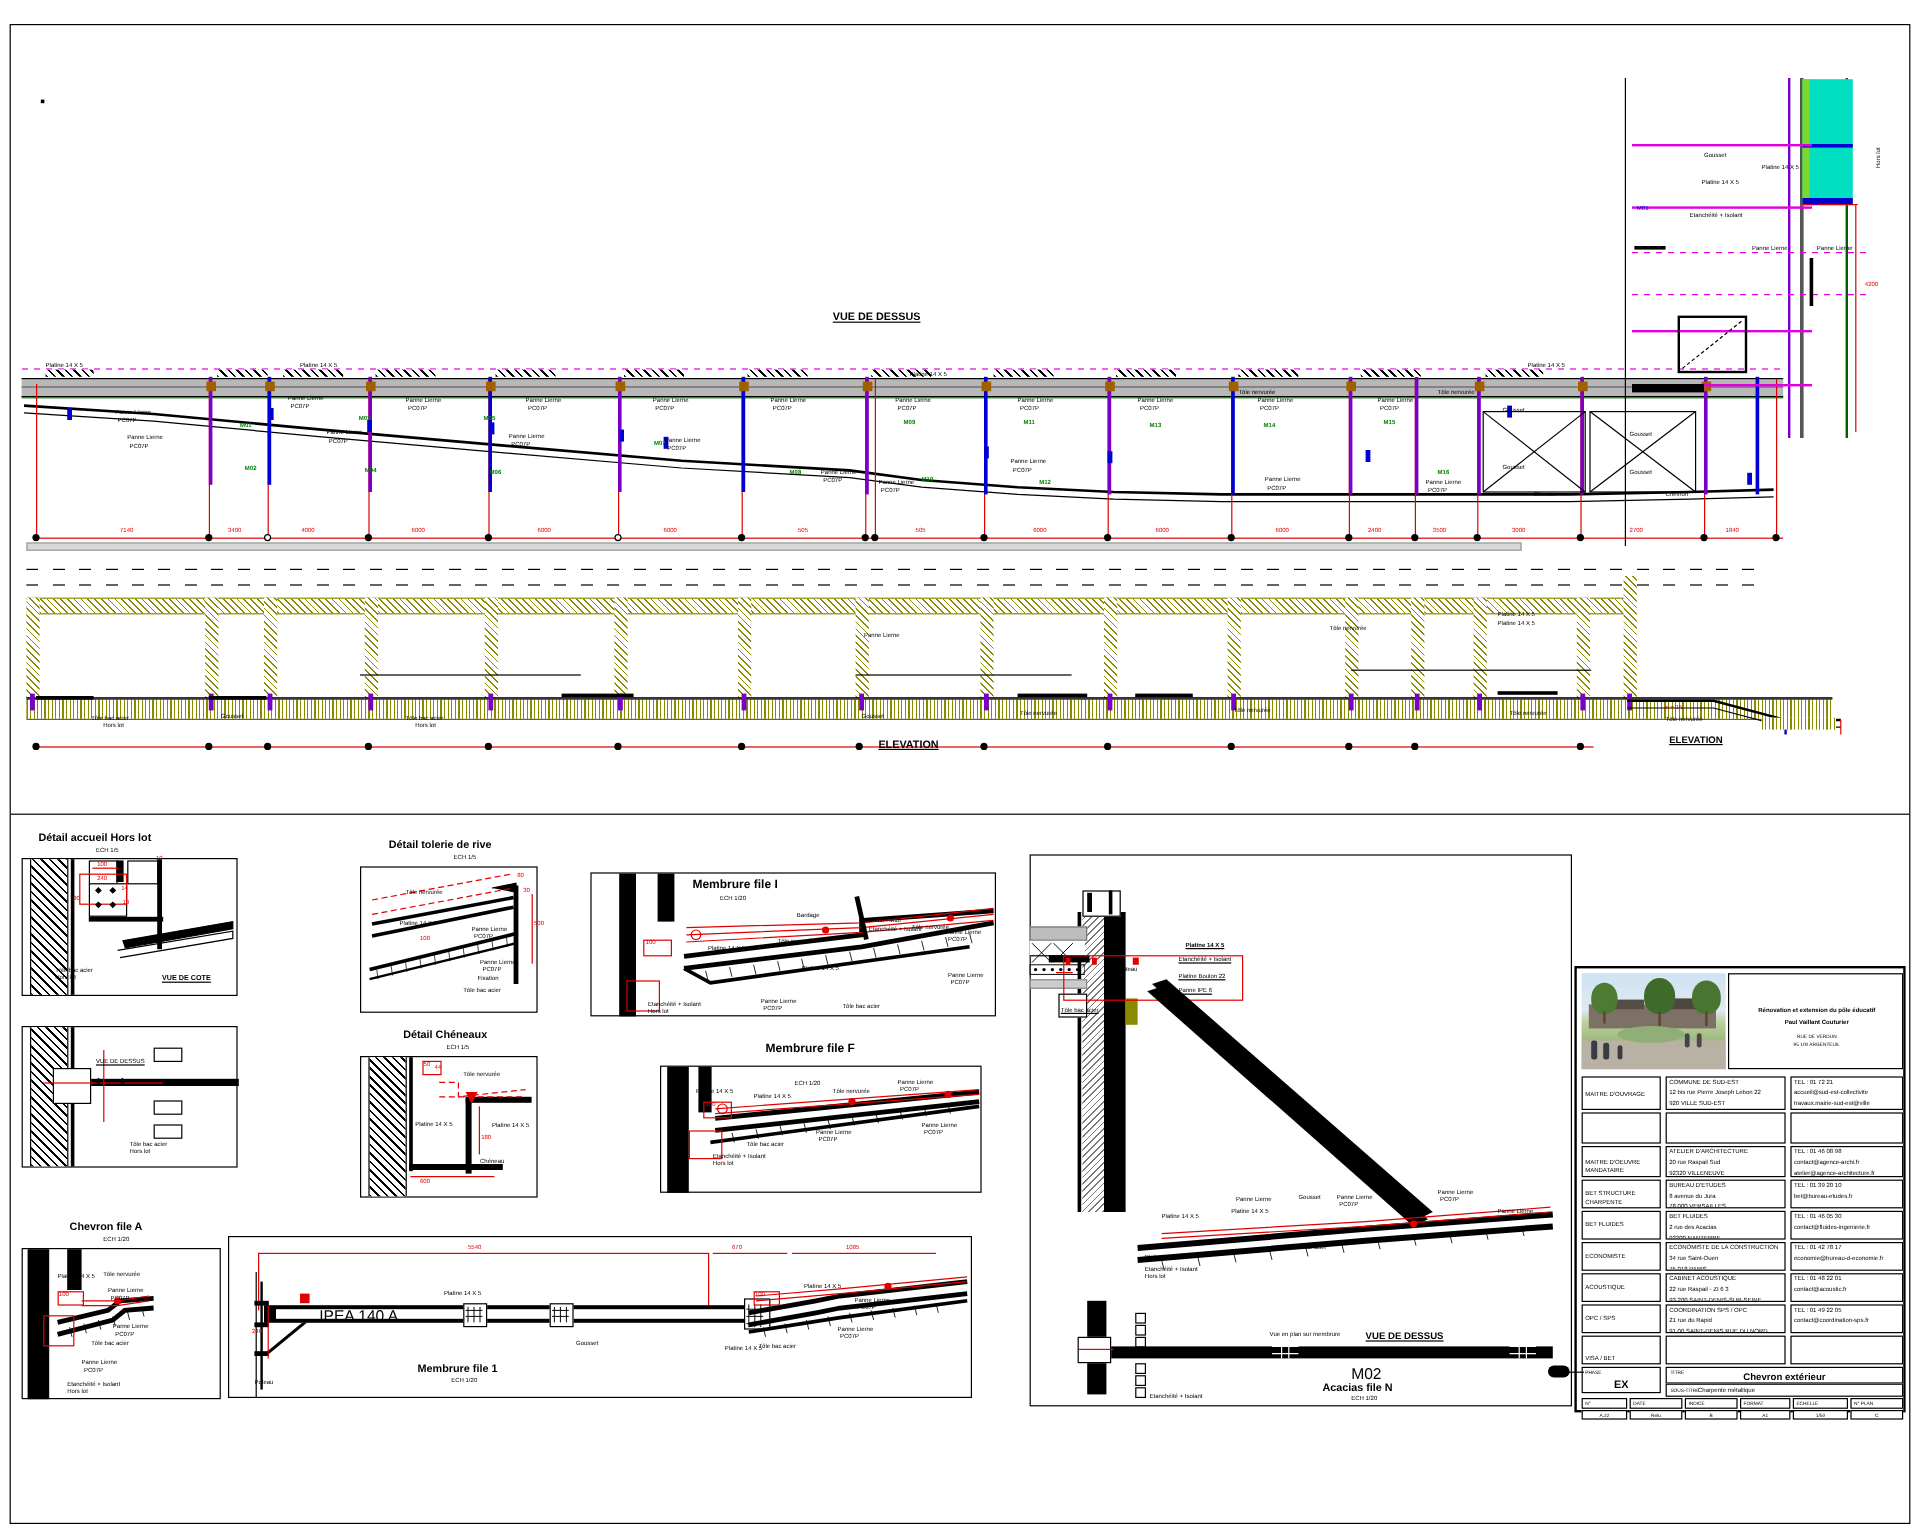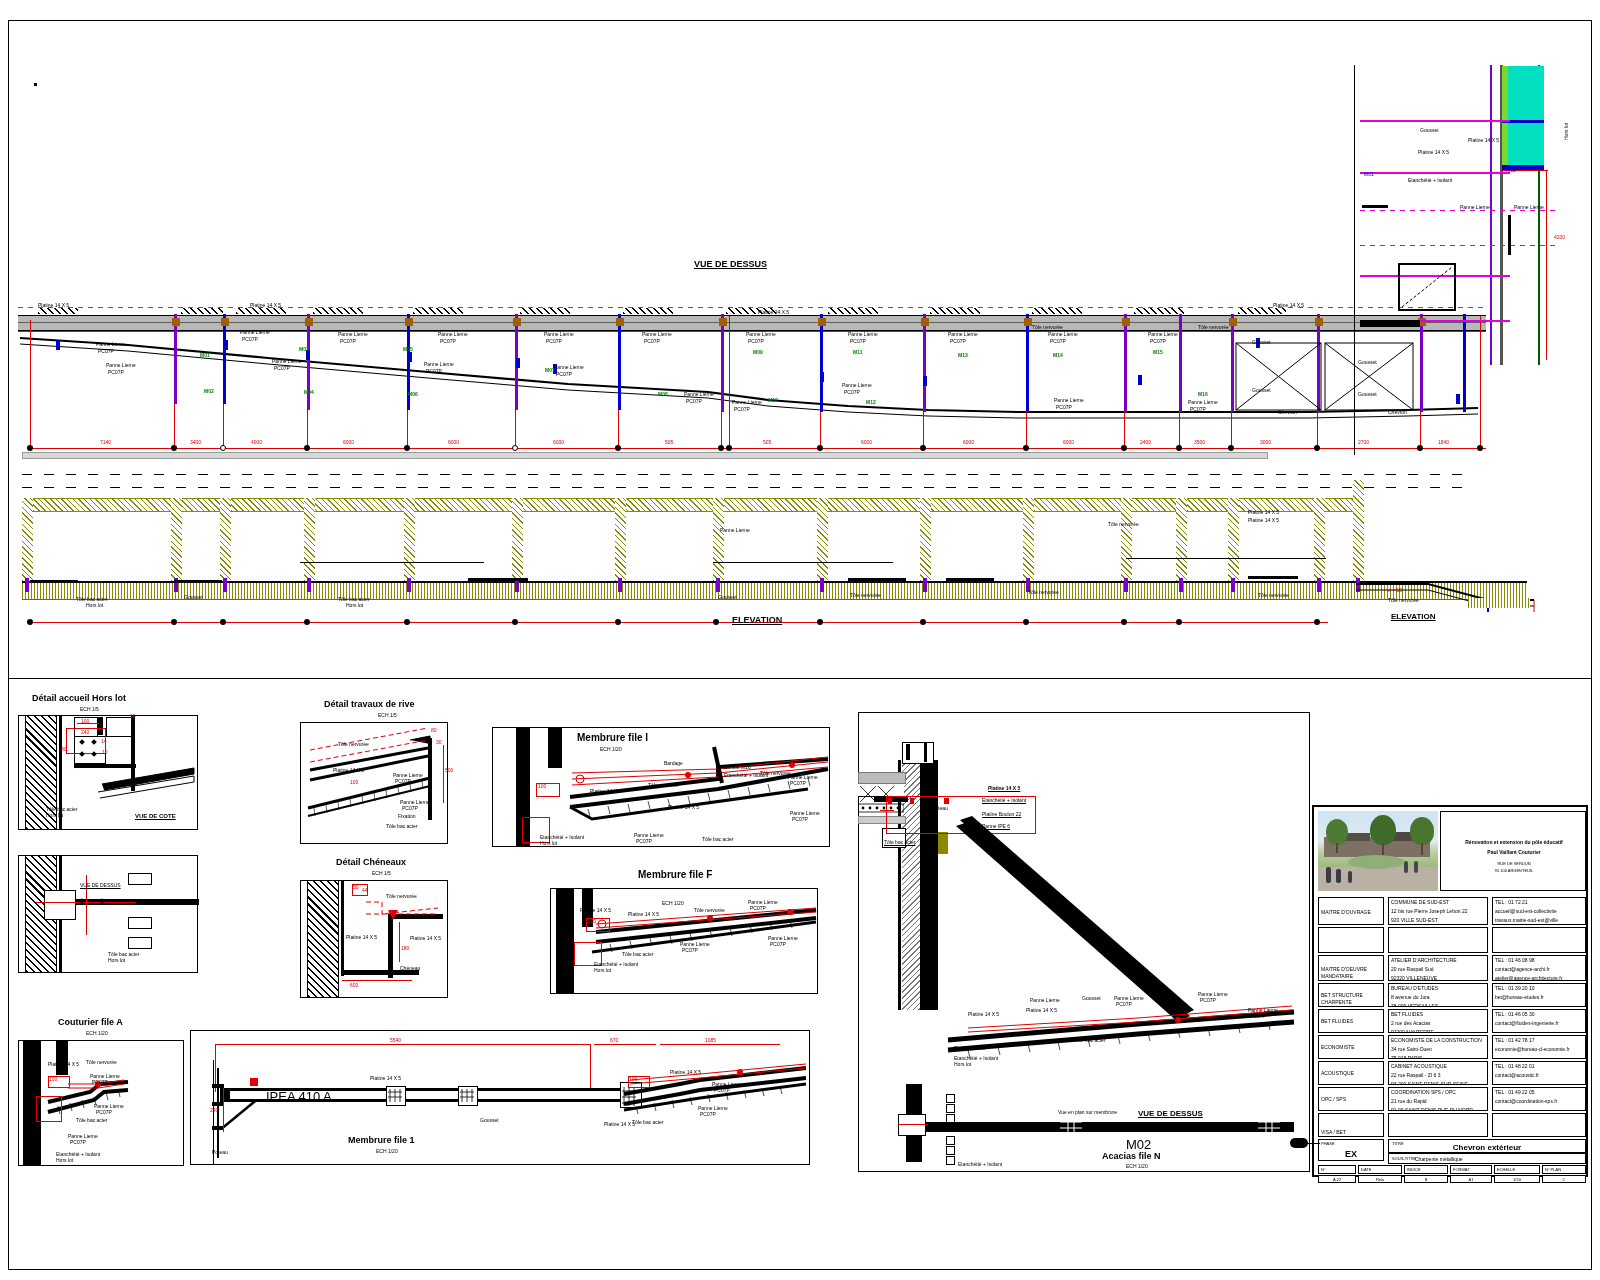--- a/index.html
+++ b/index.html
@@ -515,21 +515,21 @@
     <div class="lineH red" style="left:18px;top:47px;width:100px;"></div>
     <div class="lineV red" style="left:68px;top:20px;height:60px;"></div>
     <div class="abs" style="left:62px;top:44px;width:4px;height:4px;background:#000;transform:rotate(45deg);"></div>
     <div class="abs" style="left:82px;top:44px;width:4px;height:4px;background:#000;transform:rotate(45deg);"></div>
     <div class="txt t5 ul" style="left:62px;top:28px;">VUE DE DESSUS</div>
     <div class="txt t5" style="left:90px;top:97px;">Tôle bac acier</div>
     <div class="txt t5" style="left:90px;top:103px;">Hors lot</div>
   </div>
 
   <div class="abs" style="left:300px;top:700px;width:250px;height:145px;">
-    <div class="txt t9 bold" style="left:24px;top:0px;">Détail travaux de rive</div>
+    <div class="txt t9 bold" style="left:24px;top:0px;">Détail tolerie de rive</div>
     <div class="txt t5" style="left:78px;top:13px;">ECH 1/5</div>
     <div class="frame" style="left:0px;top:22px;width:148px;height:122px;"></div>
     <svg class="abs" style="left:0px;top:22px;width:148px;height:122px;">
       <polyline points="10,48 128,26" fill="none" stroke="#000" stroke-width="3"></polyline>
       <polyline points="10,58 128,34" fill="none" stroke="#000" stroke-width="3"></polyline>
       <polyline points="8,86 130,56" fill="none" stroke="#000" stroke-width="3"></polyline>
       <polyline points="8,94 130,64" fill="none" stroke="#000" stroke-width="2"></polyline>
       <line x1="130" y1="16" x2="130" y2="98" stroke="#000" stroke-width="4"></line>
       <polyline points="110,18 130,14 130,22" fill="#000" stroke="#000"></polyline>
 
@@ -683,21 +683,21 @@
     <div class="txt t5" style="left:218px;top:66px;">Panne Lierne</div>
     <div class="txt t5" style="left:220px;top:72px;">PC07P</div>
     <div class="txt t5" style="left:130px;top:72px;">Panne Lierne</div>
     <div class="txt t5" style="left:132px;top:78px;">PC07P</div>
     <div class="txt t5" style="left:72px;top:82px;">Tôle bac acier</div>
     <div class="txt t5" style="left:44px;top:92px;">Etanchéité + Isolant</div>
     <div class="txt t5" style="left:44px;top:98px;">Hors lot</div>
   </div>
 
   <div class="abs" style="left:18px;top:1018px;width:180px;height:150px;">
-    <div class="txt t9 bold" style="left:40px;top:0px;">Couturier file A</div>
+    <div class="txt t9 bold" style="left:40px;top:0px;">Chevron file A</div>
     <div class="txt t5" style="left:68px;top:13px;">ECH 1/20</div>
     <div class="frame" style="left:0px;top:22px;width:166px;height:126px;"></div>
     <div class="abs" style="left:5px;top:23px;width:18px;height:125px;background:#000;"></div>
     <div class="abs" style="left:38px;top:23px;width:12px;height:34px;background:#000;"></div>
     <svg class="abs" style="left:0px;top:22px;width:166px;height:126px;">
       <polyline points="30,62 72,52 82,44 110,42" fill="none" stroke="#000" stroke-width="4"></polyline>
       <polyline points="30,72 76,60 86,52 110,50" fill="none" stroke="#000" stroke-width="4"></polyline>
       <polyline points="50,44 80,44 106,40" fill="none" stroke="#e00000" stroke-width="1"></polyline>
       <polyline points="50,48 80,48 106,44" fill="none" stroke="#e00000" stroke-width="1"></polyline>
       <g stroke="#000" stroke-width="0.7">
@@ -736,21 +736,21 @@
     <div class="lineH red" style="left:404px;top:14px;width:62px;"></div>
     <div class="txt t5 redtxt" style="left:420px;top:8px;">670</div>
     <div class="lineH red" style="left:470px;top:14px;width:120px;"></div>
     <div class="txt t5 redtxt" style="left:515px;top:8px;">1085</div>
 
     <div class="abs" style="left:30px;top:58px;width:410px;height:14px;background:#000;"></div>
     <div class="abs" style="left:30px;top:58px;width:410px;height:14px;background:#000;"></div>
     <div class="abs" style="left:40px;top:60px;width:390px;height:10px;background:#fff;"></div>
     <div class="abs" style="left:30px;top:58px;width:410px;height:3px;background:#000;"></div>
     <div class="abs" style="left:30px;top:69px;width:410px;height:3px;background:#000;"></div>
-    <div class="txt t13" style="left:76px;top:60px;">IPEA 410 A</div>
+    <div class="txt t13" style="left:76px;top:60px;">IPEA 140 A</div>
 
     <div class="abs" style="left:23px;top:30px;width:1px;height:105px;background:#000;"></div>
     <div class="abs" style="left:27px;top:38px;width:2px;height:90px;background:#000;"></div>
     <div class="abs" style="left:22px;top:54px;width:12px;height:4px;background:#000;"></div>
     <div class="abs" style="left:22px;top:72px;width:12px;height:4px;background:#000;"></div>
     <div class="abs" style="left:22px;top:96px;width:12px;height:4px;background:#000;"></div>
     <svg class="abs" style="left:22px;top:70px;width:50px;height:34px;">
       <polygon points="6,30 10,30 44,2 40,2" fill="#000"></polygon>
     </svg>
     <div class="lineV red" style="left:33px;top:58px;height:44px;"></div>

